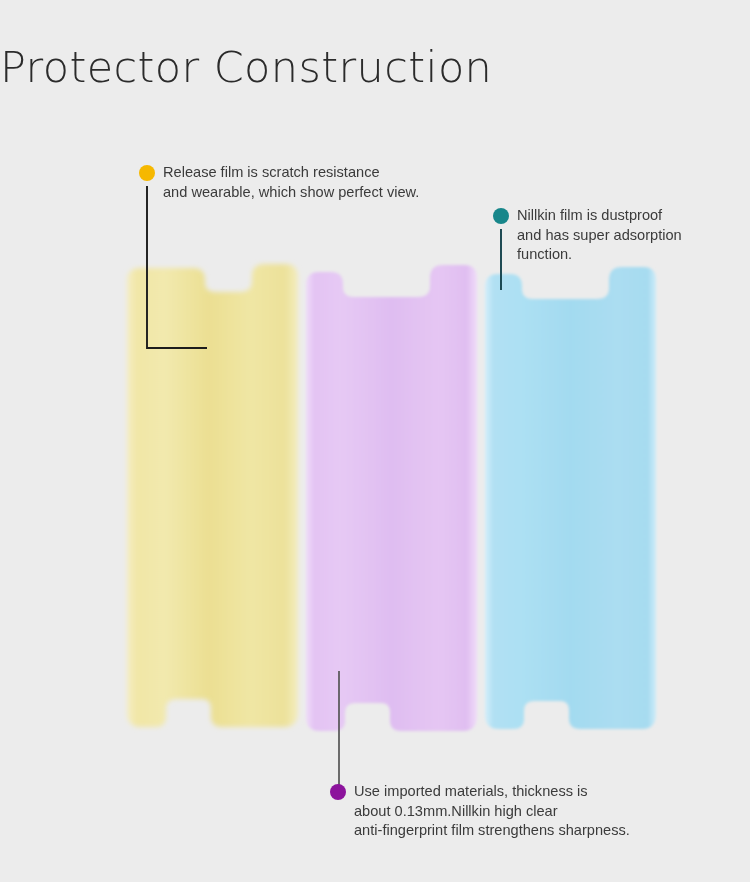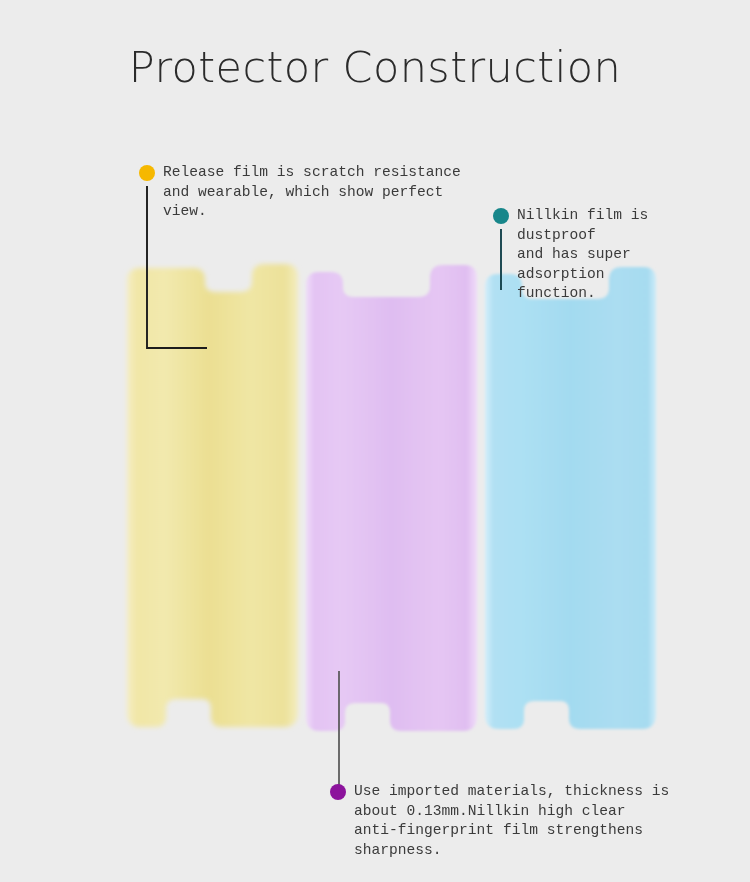--- a/index.html
+++ b/index.html
@@ -19,21 +19,20 @@
     height: 882px;
     background: #ececec;
   }
 
   
   #page-title {
     position: absolute;
     left: 0;
     top: 42px;
     width: 750px;
-    text-align: center;
     font-family: "DejaVu Sans", sans-serif;
     font-weight: 300;
     font-size: 43px;
     letter-spacing: 0.4px;
     color: #2b2b2b;
     white-space: nowrap;
   }
 
   
   #films {
@@ -53,21 +52,21 @@
     width: 16px;
     height: 16px;
     border-radius: 50%;
     top: 2px;
     left: 0;
   }
   .callout-text {
     position: absolute;
     left: 24px;
     top: 0;
-    font-family: Liberation Mono, monospace;
+    font-family: Liberation Sans, sans-serif;
     font-size: 14.6px;
     line-height: 19.5px;
     color: #3b3b3b;
     white-space: pre-line;
   }
 
   #callout-release-scratch {
     left: 139px;
     top: 163px;
     width: 330px;

